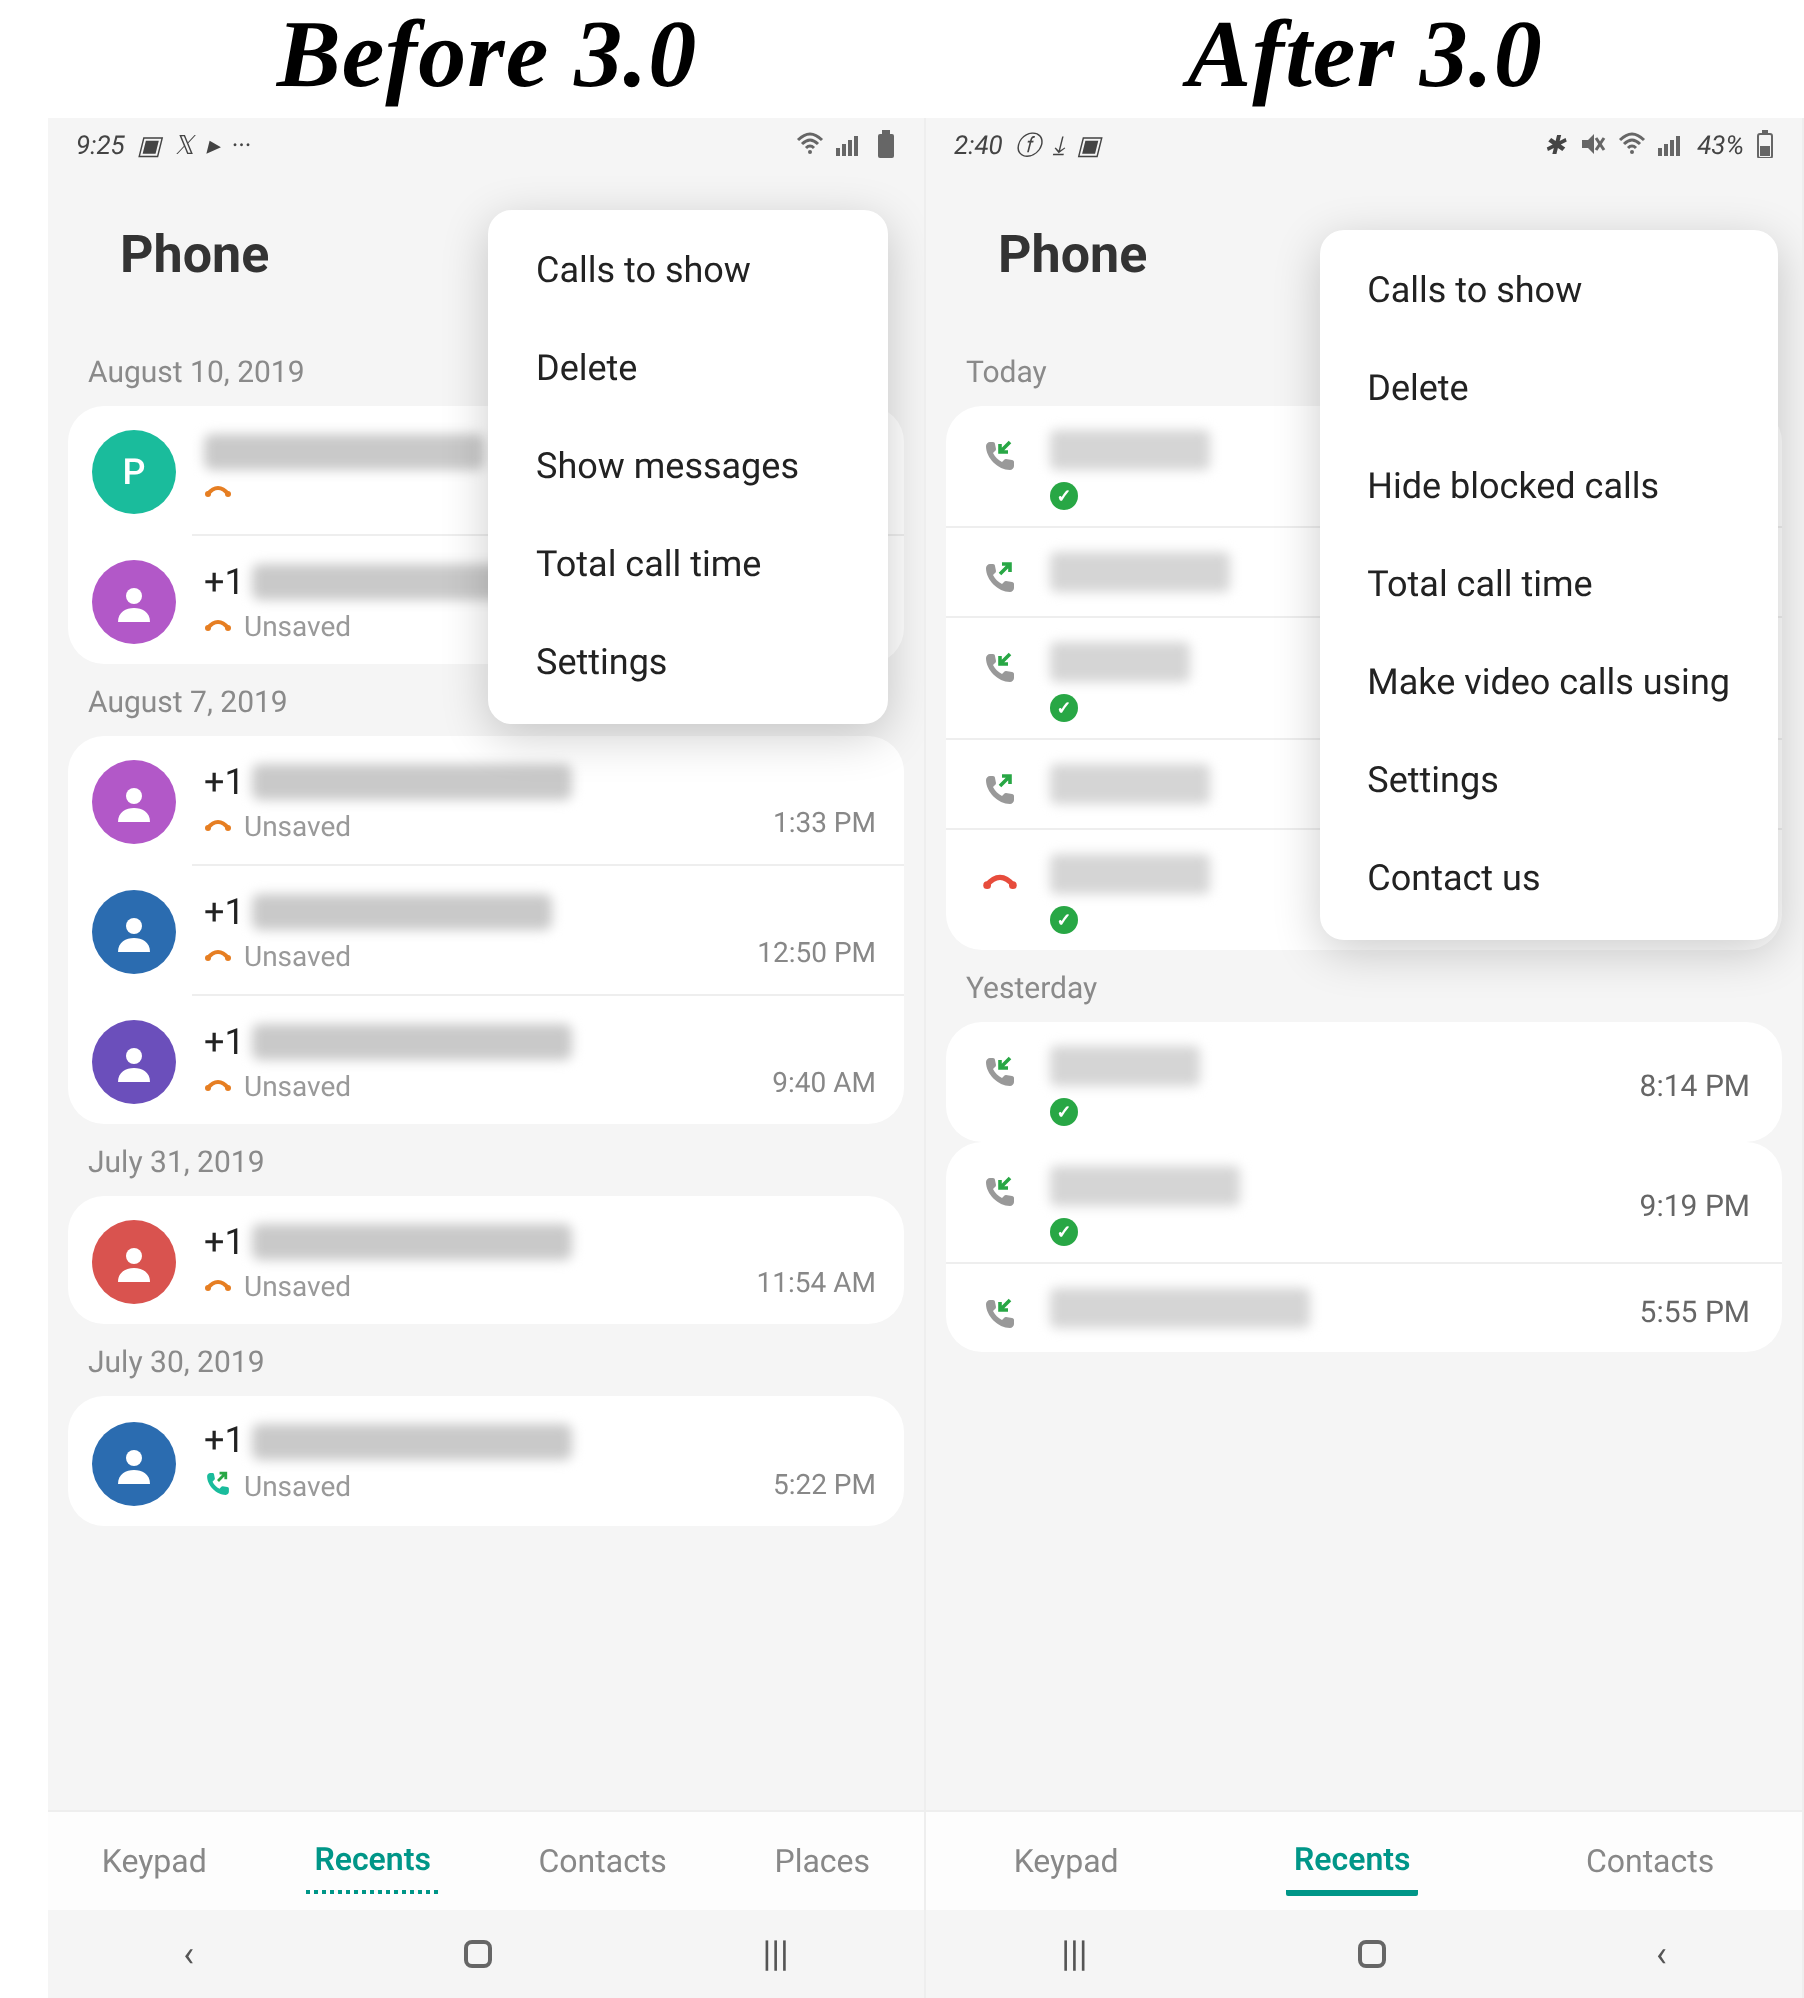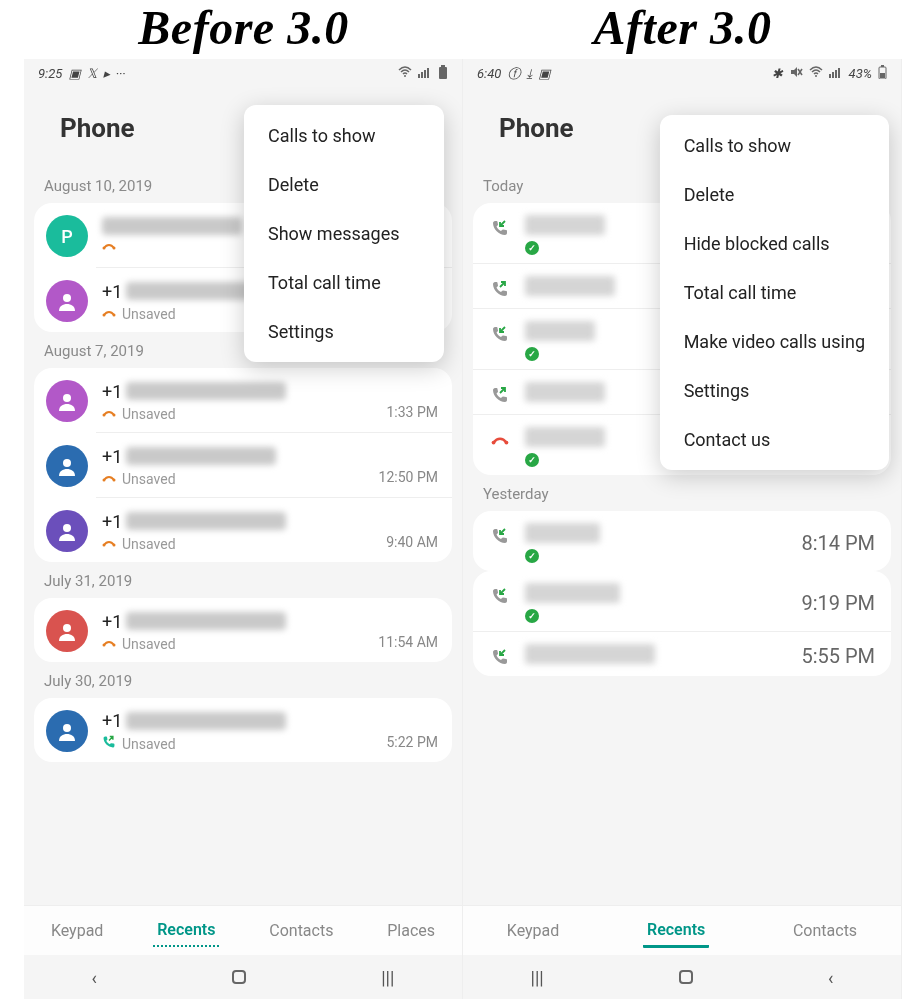--- a/index.html
+++ b/index.html
@@ -117,21 +117,21 @@
   .blurred-r {
     display: inline-block; background: #d5d5d5; border-radius: 3px; height: 20px;
     filter: blur(3px);
   }
   .green-check {
     width: 14px; height: 14px; border-radius: 50%;
     background: #28a745;
     display: inline-flex; align-items: center; justify-content:center;
     color: #fff; font-size: 9px; font-weight: bold;
   }
-  .call-time-r { font-size: 20px; color: #666; align-self: center; }
+  .call-time-r { font-size: 15px; color: #666; align-self: center; }
 
   
   .tabs {
     display: flex;
     justify-content: space-around;
     align-items: center;
     background: #fdfdfd;
     border-top: 1px solid #eee;
     height: 50px;
     flex-shrink: 0;
@@ -401,21 +401,21 @@
           <div class="popup-item">Delete</div>
           <div class="popup-item">Show messages</div>
           <div class="popup-item">Total call time</div>
           <div class="popup-item">Settings</div>
         </div>
     </div>
 
     <div class="panel">
       <div class="statusbar">
         <div class="sb-left">
-          <span>6:40</span>
+          <span>2:40</span>
           <span class="sb-ico">ⓕ</span>
           <span class="sb-ico">⤓</span>
           <span class="sb-ico">▣</span>
         </div>
         <div class="sb-right">
           <span class="sb-ico">✱</span>
           <span class="sb-ico">
             <svg width="14" height="12" viewBox="0 0 14 12">
                 <path d="M2 4v4h3l3 3V1L5 4z" fill="#666"></path>
                 <line x1="9" y1="3" x2="13" y2="9" stroke="#666" stroke-width="1.5"></line>

